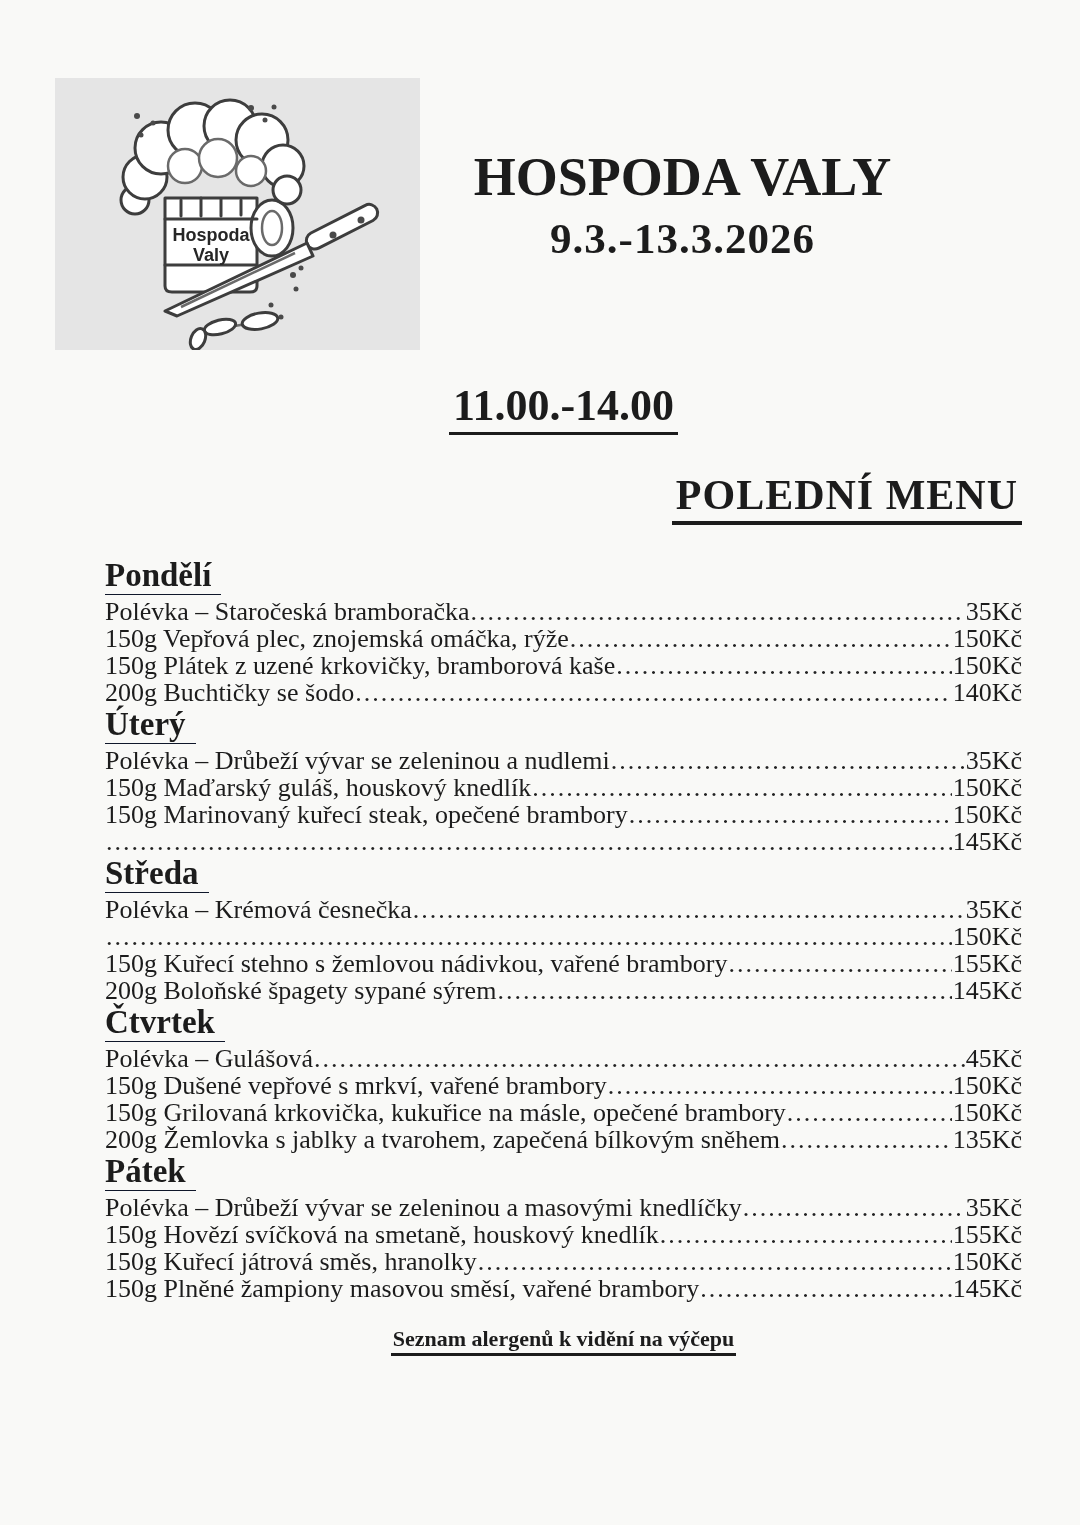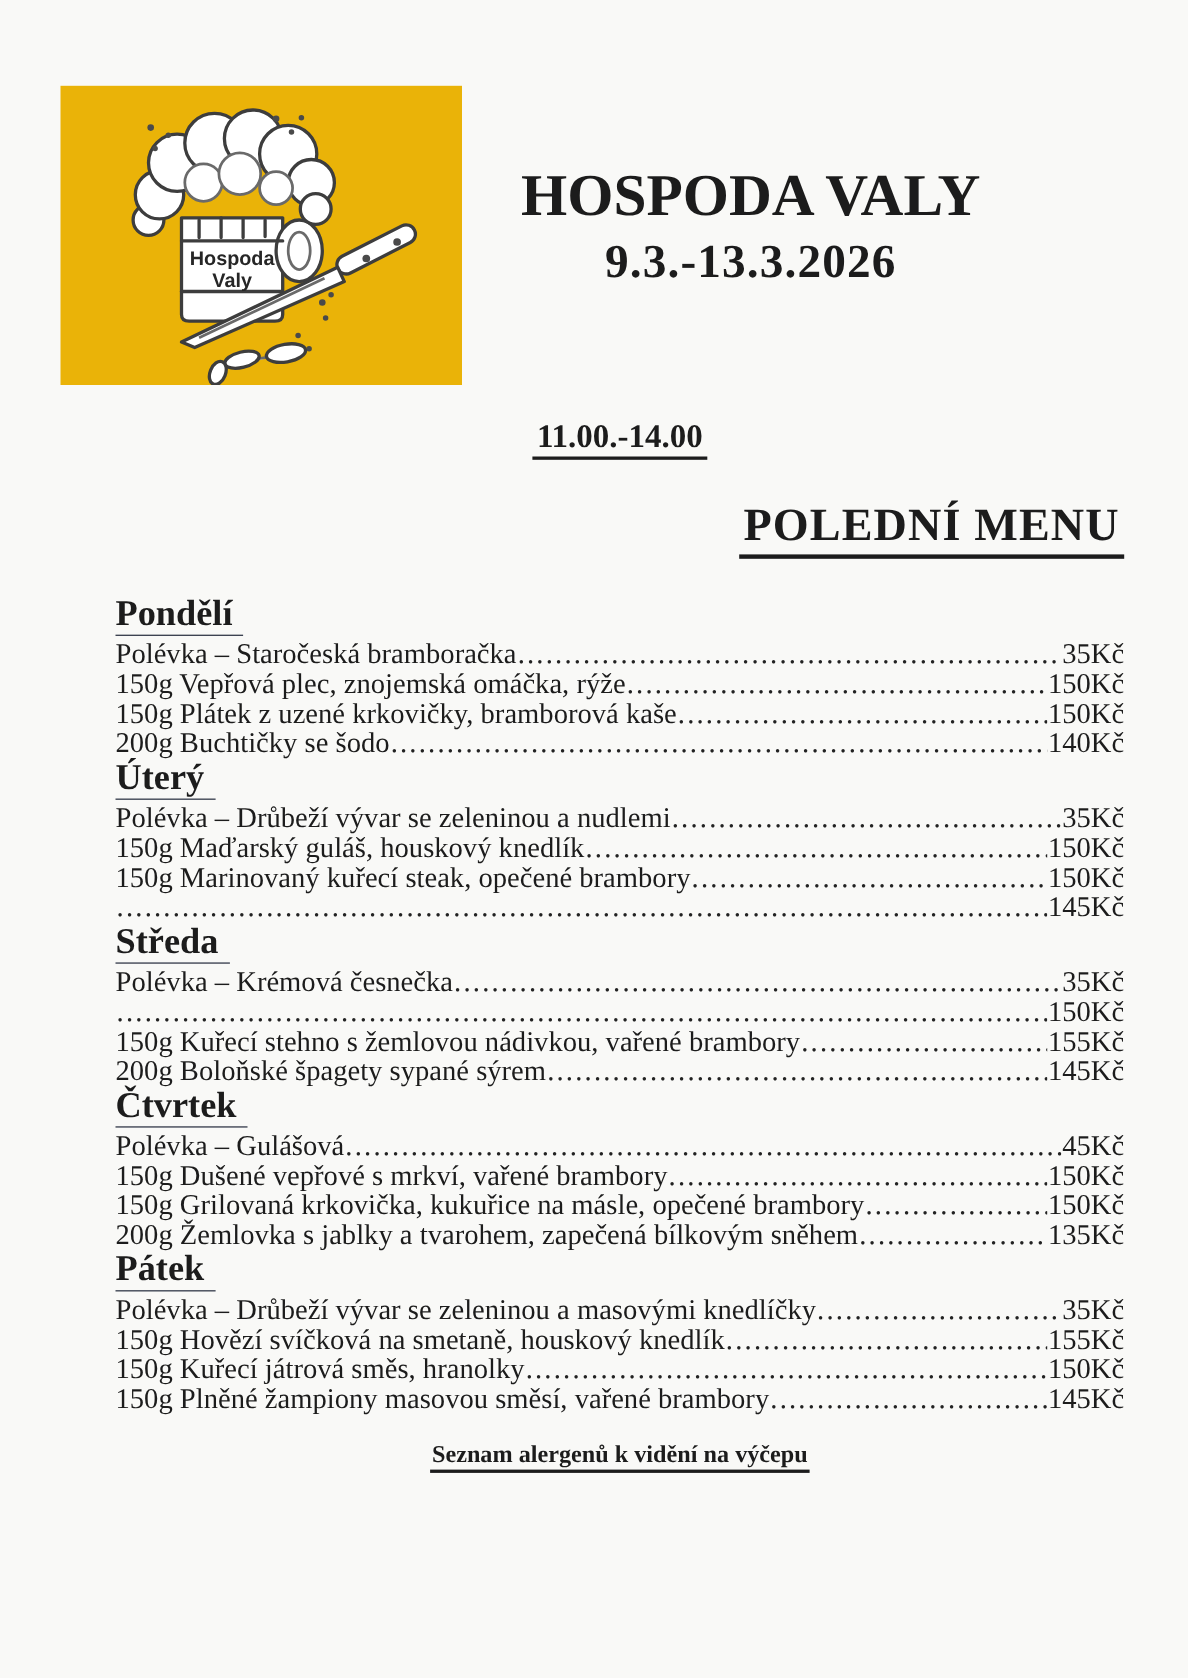--- a/index.html
+++ b/index.html
@@ -17,21 +17,21 @@
   }
   
   .header{
     position:absolute;
     top:78px;left:55px;right:55px;
     display:flex;
     align-items:flex-start;
   }
   .logo-box{
     width:365px;height:272px;
-    background:#eab308;
+    background:#e5e5e5;
     flex:0 0 auto;
   }
   .title-block{
     flex:1;
     text-align:center;
     padding-top:70px;
     margin-right:80px;
   }
   .restaurant-name{
     font-size:54px;
@@ -49,21 +49,21 @@
   
   .content{
     position:absolute;
     left:105px;
     top:350px;
     width:917px;
   }
   .hours-wrap{ text-align:center; margin-top:30px; }
   .hours{
     display:inline-block;
-    font-size:30px;
+    font-size:44px;
     font-weight:bold;
     border-bottom:3px solid #1c1c1c;
     padding:0 4px 1px 4px;
     white-space:nowrap;
   }
   .menu-title-wrap{ text-align:right; margin-top:36px; }
   .menu-title{
     display:inline-block;
     font-size:42px;
     font-weight:bold;

